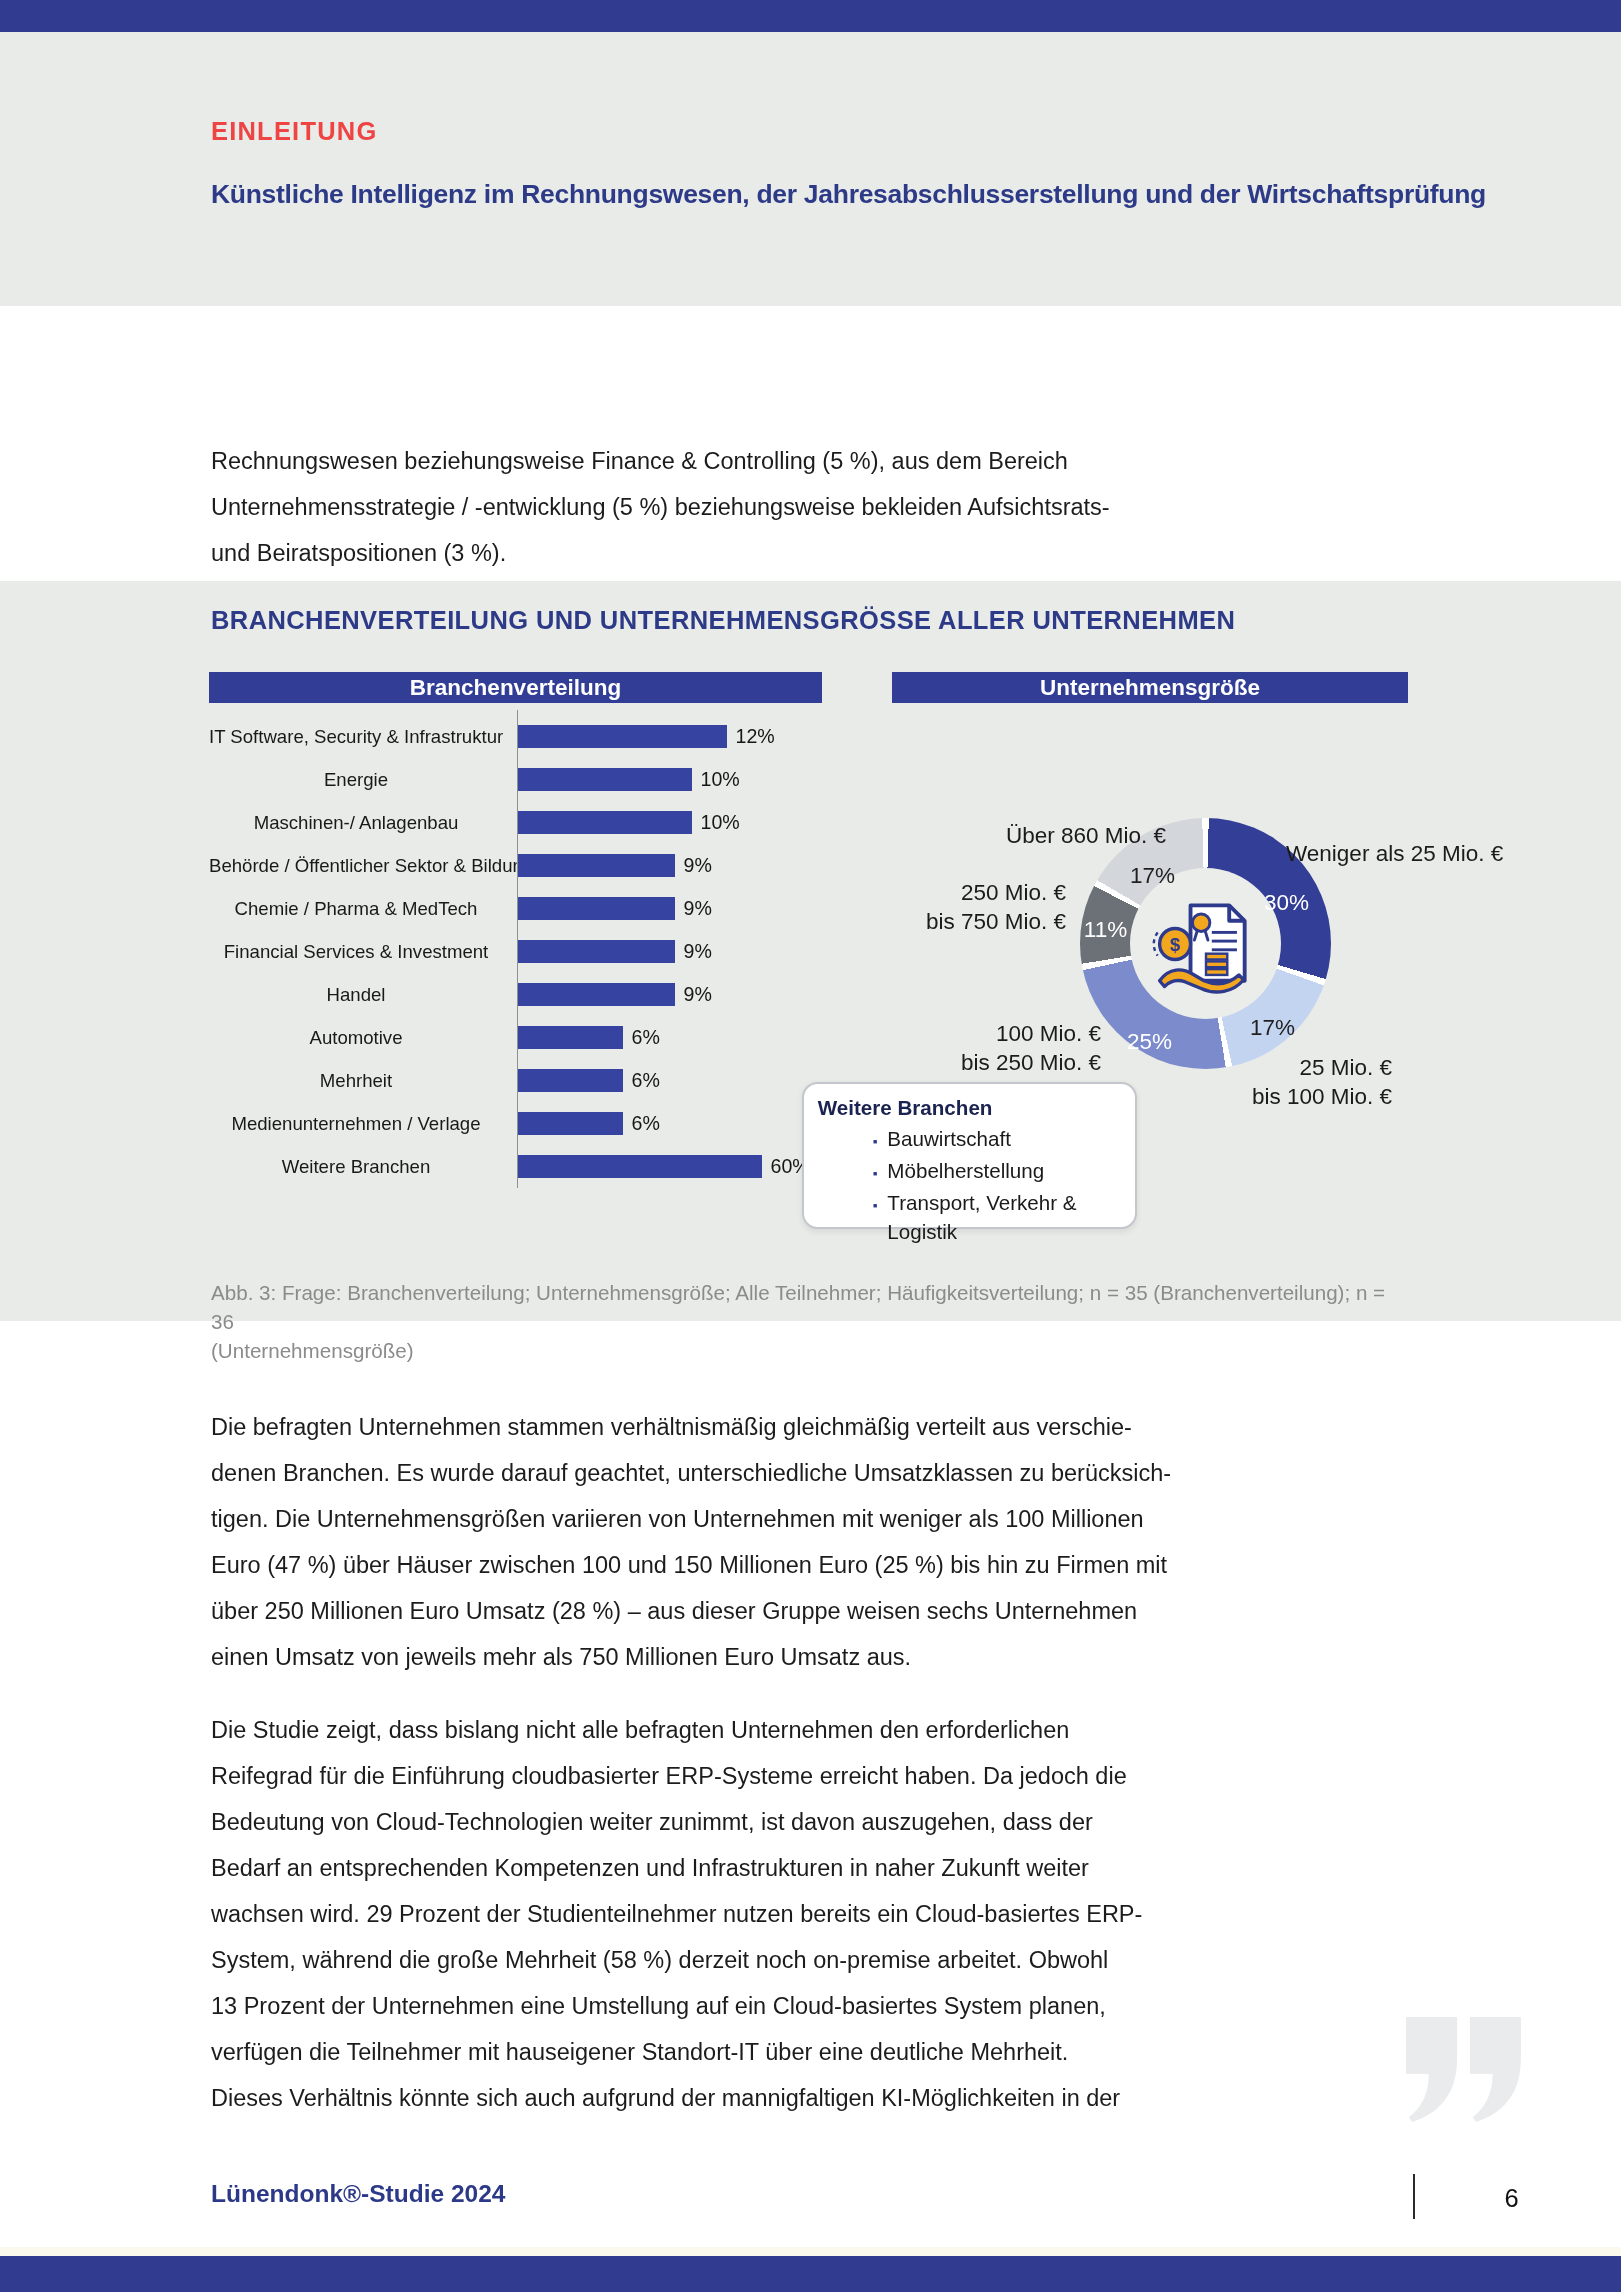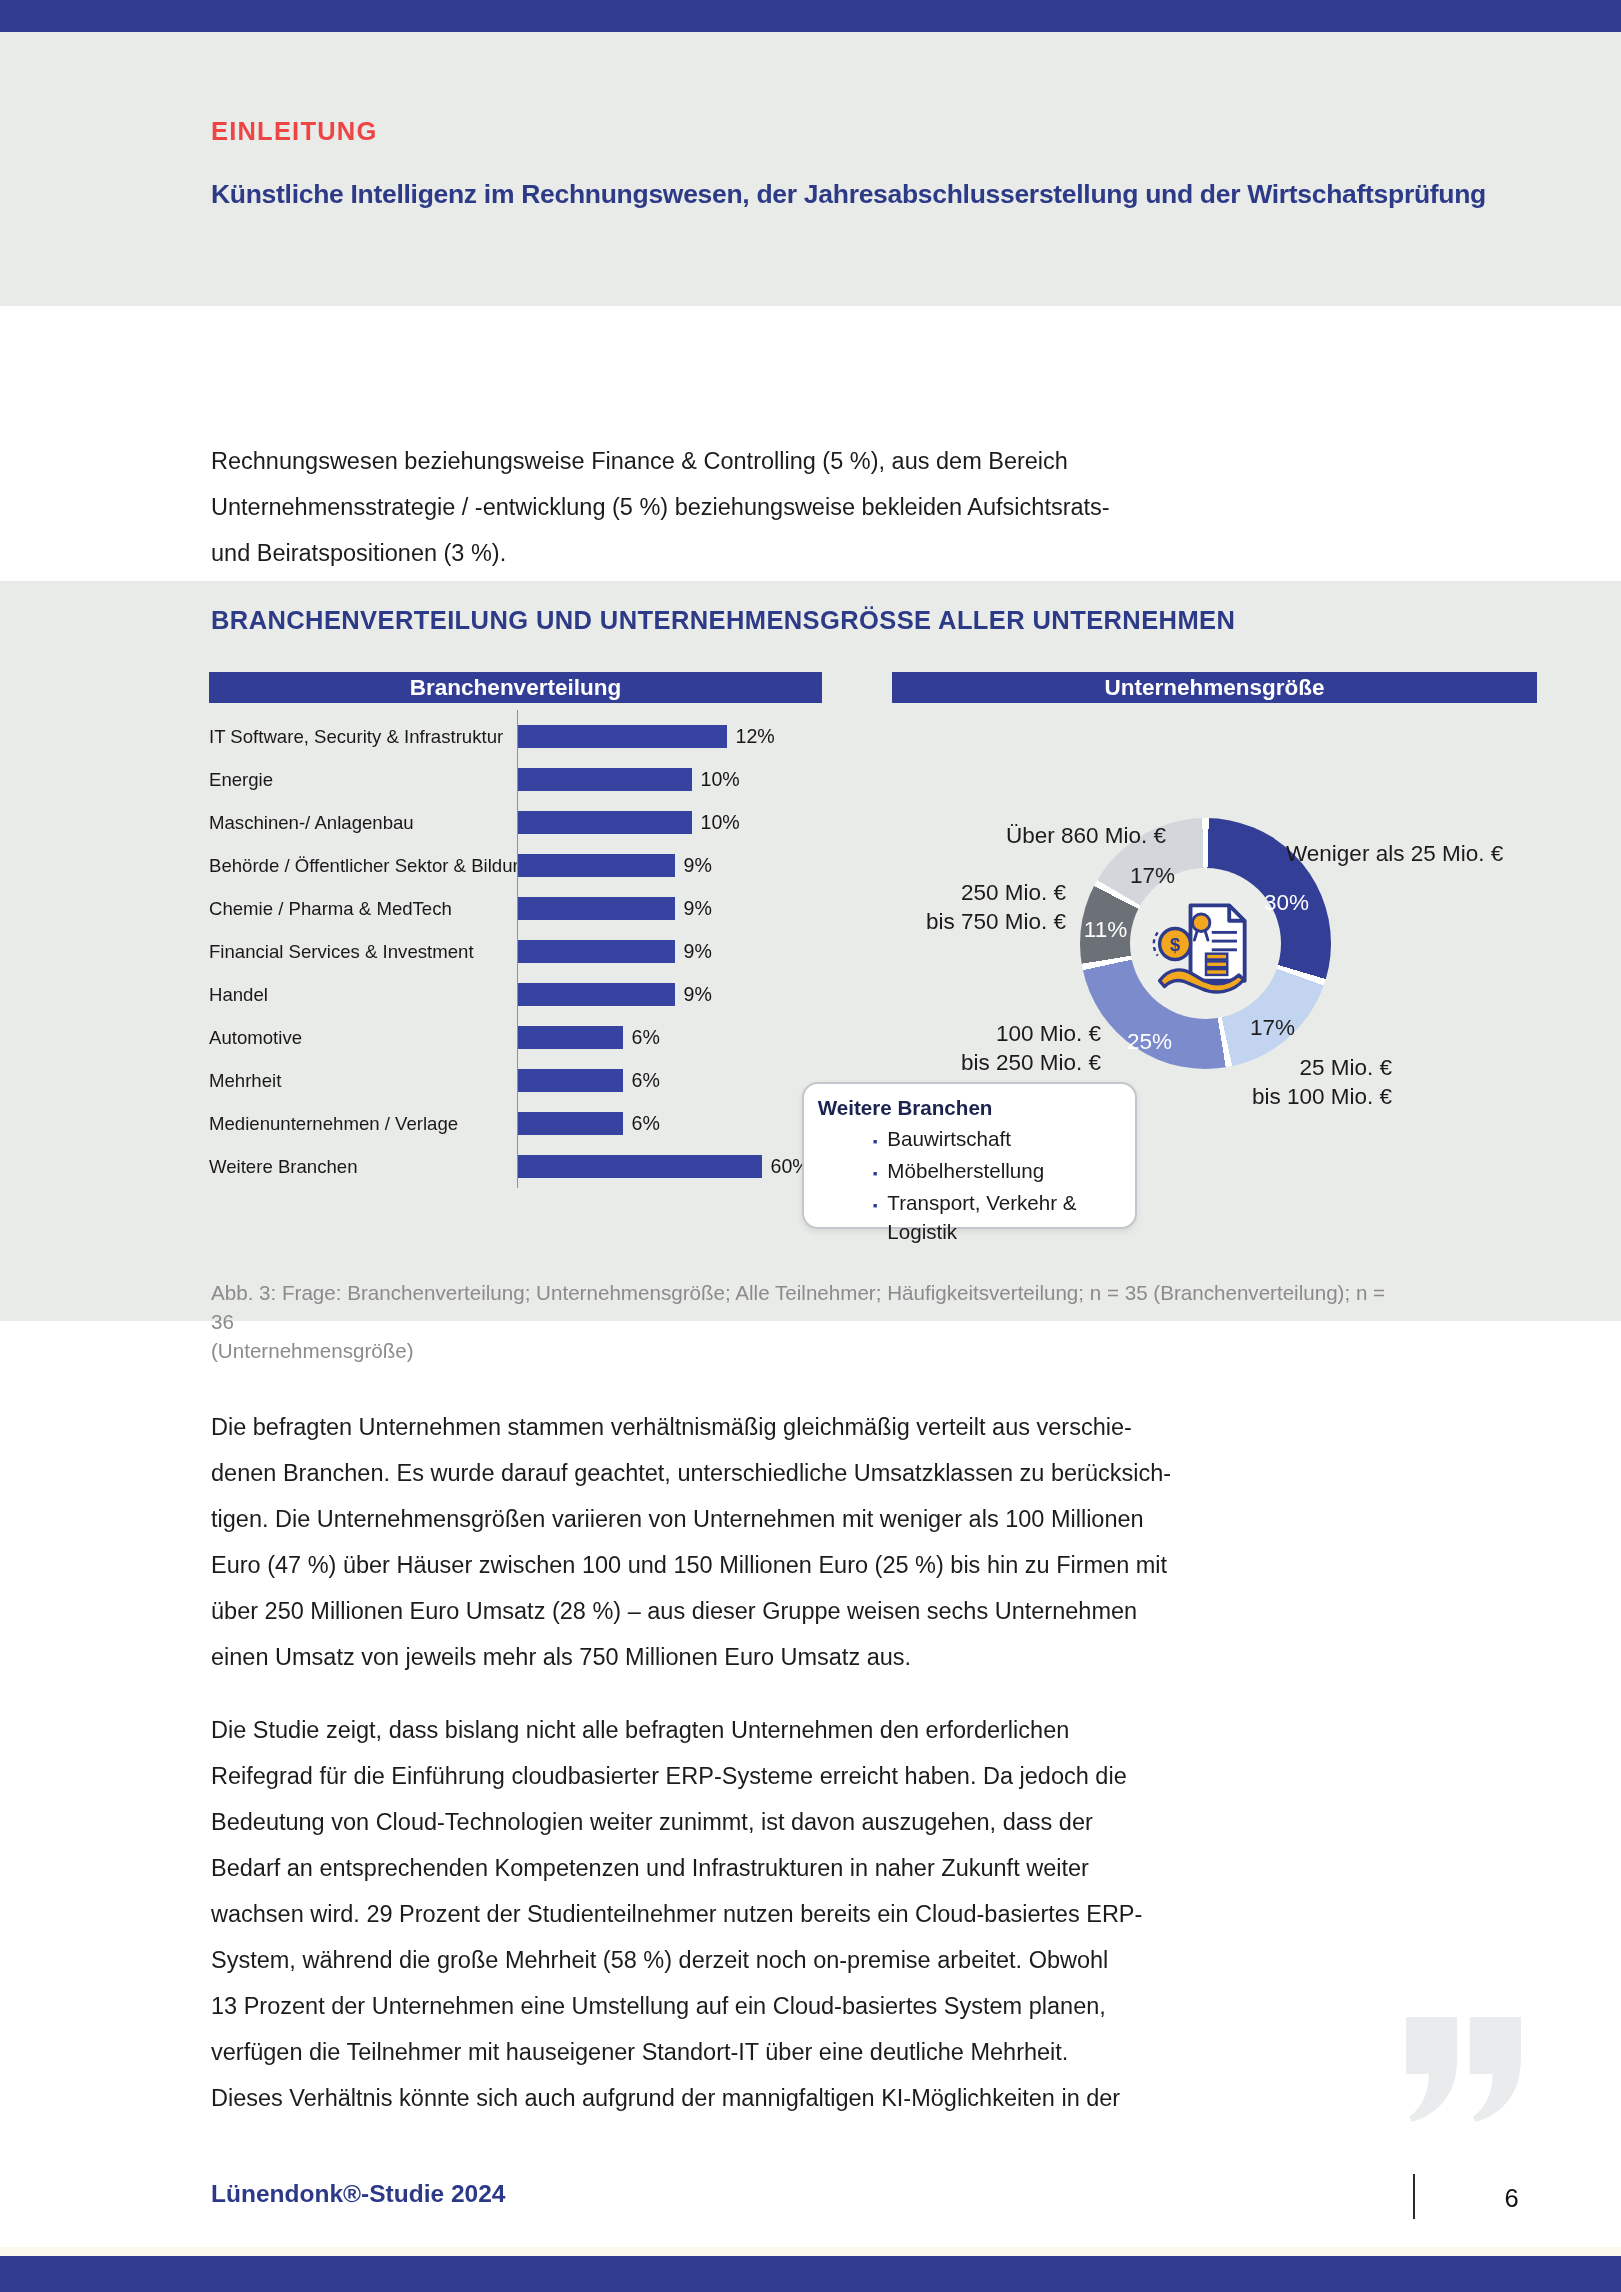--- a/index.html
+++ b/index.html
@@ -15,25 +15,25 @@
   .kicker{left:211px;top:117px;font-size:25.5px;font-weight:bold;color:#ef4444;letter-spacing:1.2px;}
   .title{left:211px;top:179px;font-size:26.5px;font-weight:bold;color:#2d3a87;letter-spacing:-0.3px;white-space:nowrap;}
   
   .intro{left:211px;top:438px;width:1029px;font-size:23.5px;line-height:46px;color:#1c1c1c;white-space:pre-line;}
   
   .band-charts{left:0;top:581px;width:1621px;height:740px;background:#e9ebe8;}
   .charts-heading{left:211px;top:606px;font-size:25.5px;font-weight:bold;color:#2d3a87;letter-spacing:0.4px;}
   .chart-strip{top:672px;height:31px;background:#323d96;color:#ffffff;font-size:22.5px;font-weight:bold;
                display:flex;align-items:center;justify-content:center;}
   .strip-left{left:209px;width:613px;}
-  .strip-right{left:892px;width:645px;}
+  .strip-right{left:892px;width:516px;}
   
   #bar-rows{left:209px;top:715px;width:647px;}
   .bar-row{display:flex;align-items:center;height:43px;}
-  .bar-cat{width:294px;text-align:left;font-size:18.6px;color:#191919;white-space:nowrap;flex:none;}
+  .bar-cat{width:294px;text-align:center;font-size:18.6px;color:#191919;white-space:nowrap;flex:none;}
   .bar-fill{height:23.5px;background:#3743a0;margin-left:14.7px;flex:none;}
   .bar-val{margin-left:8.8px;font-size:19.6px;color:#161616;white-space:nowrap;}
   .axis-line{left:517px;top:710px;width:1px;height:478px;background:#8f9094;}
   
   .donut{left:1080px;top:818px;width:251px;height:251px;border-radius:50%;}
   .donut-hole{position:absolute;left:50px;top:50px;width:151px;height:151px;border-radius:50%;background:#ebedea;
               display:flex;align-items:center;justify-content:center;}
   .dlab{font-size:22.5px;color:#1b1b1b;white-space:pre-line;line-height:29px;}
   .dlab-r{width:235px;text-align:right;}
   .plab{width:59px;text-align:center;font-size:22.5px;}

